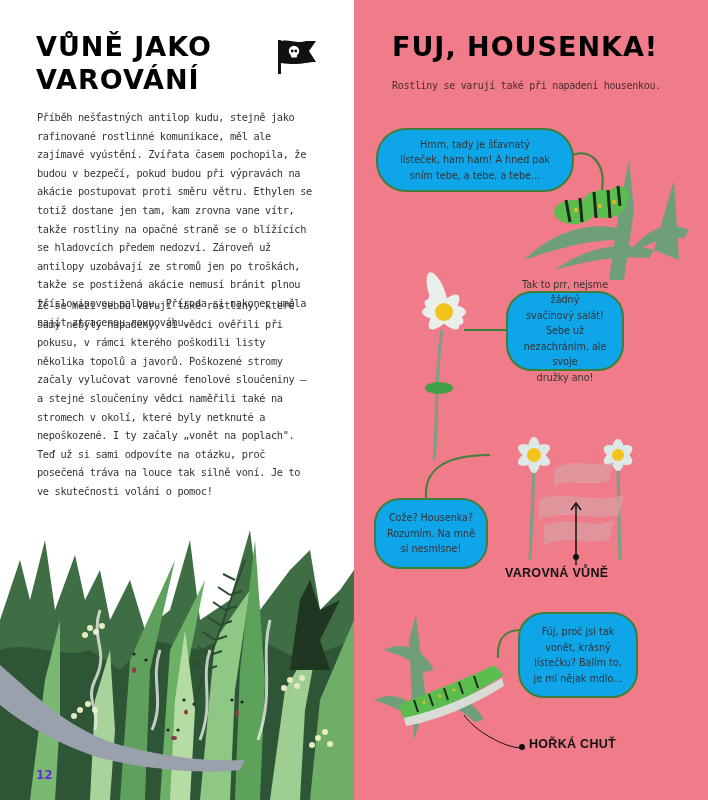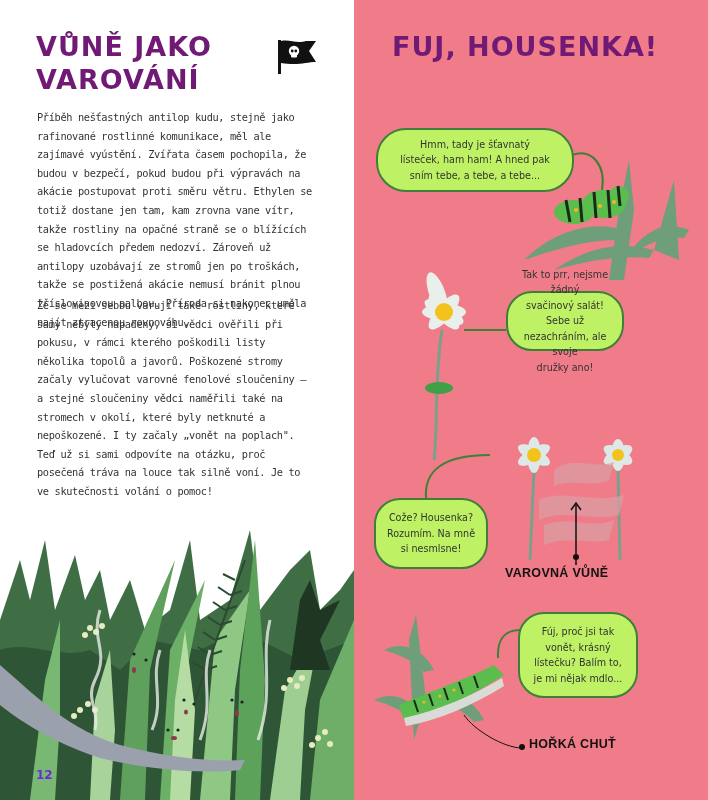--- a/index.html
+++ b/index.html
@@ -2,37 +2,37 @@
 <html><head>
 <meta charset="utf-8">
 <style>
   * { box-sizing: border-box; margin: 0; padding: 0; }
   html, body { width: 708px; height: 800px; overflow: hidden; background: #fff; }
   body { position: relative; font-family: "DejaVu Sans", sans-serif; }
 
   .page-left { position: absolute; left: 0; top: 0; width: 354px; height: 800px; background: #ffffff; overflow: hidden; }
   .page-right { position: absolute; left: 354px; top: 0; width: 354px; height: 800px; background: #f17c89; overflow: hidden; }
 
-  .title { font-family: "DejaVu Sans", sans-serif; font-weight: bold; color: #701a75; letter-spacing: 1px; }
+  .title { font-family: "DejaVu Sans", sans-serif; font-weight: bold; color: #000000; letter-spacing: 1px; }
   .left-title { position: absolute; left: 36px; top: 30px; font-size: 27px; line-height: 33px; width: 240px; }
   .flag { position: absolute; left: 276px; top: 36px; width: 42px; height: 40px; }
 
   .body-text { position: absolute; left: 37px; width: 280px; font-family: "DejaVu Sans Mono", monospace; font-size: 10.3px; line-height: 18.6px; color: #333; letter-spacing: -0.35px; }
   .para1 { top: 108px; }
   .para2 { top: 296px; }
 
   .grass { position: absolute; left: 0; top: 500px; width: 354px; height: 300px; }
   .page-number { position: absolute; left: 36px; top: 768px; font-size: 12px; font-weight: bold; color: #6d28d9; }
 
   .right-title { position: absolute; left: 38px; top: 30px; font-size: 27px; line-height: 33px; }
   .intro { position: absolute; left: 38px; top: 80px; font-family: "DejaVu Sans Mono", monospace; font-size: 10px; color: #4a2a2e; letter-spacing: -0.3px; }
 
-  .bubble { position: absolute; background: #bef264; border: 2px solid #3f7f3a; border-radius: 26px; display: flex; align-items: center; justify-content: center; text-align: center; font-family: "DejaVu Sans", sans-serif; font-size: 9.6px; line-height: 15.5px; color: #333; padding: 6px 10px; white-space: pre-line; }
+  .bubble { position: absolute; background: #0ea5e9; border: 2px solid #3f7f3a; border-radius: 26px; display: flex; align-items: center; justify-content: center; text-align: center; font-family: "DejaVu Sans", sans-serif; font-size: 9.6px; line-height: 15.5px; color: #333; padding: 6px 10px; white-space: pre-line; }
   .b1 { left: 22px; top: 128px; width: 198px; height: 64px; border-radius: 30px; }
-  .b2 { left: 152px; top: 291px; width: 118px; height: 60px; }
+  .b2 { left: 152px; top: 291px; width: 118px; height: 80px; }
   .b3 { left: 20px; top: 498px; width: 114px; height: 71px; }
   .b4 { left: 164px; top: 612px; width: 120px; height: 86px; }
 
   .label { position: absolute; font-family: Liberation Sans, sans-serif; font-weight: bold; font-size: 12.5px; color: #111; letter-spacing: 0.3px; }
   .lbl-vune { left: 151px; top: 566px; }
   .lbl-chut { left: 175px; top: 737px; }
 
   .art { position: absolute; left: 0; top: 0; width: 354px; height: 800px; pointer-events: none; }
 </style>
 </head>
@@ -118,20 +118,21 @@
       <path d="M270 120 C260 160 275 190 258 240"></path>
     </g>
 
     <path d="M0 165 C40 200 70 230 120 245 C170 258 210 262 245 260 L240 270 C200 274 150 270 100 258 C60 245 25 225 0 205 Z" fill="#9aa1ad"></path>
   </svg>
   <div class="page-number">12</div>
 </div>
 
 <div class="page-right">
   <h1 class="title right-title">FUJ, HOUSENKA!</h1>
+  <p class="intro">Rostliny se varují také při napadení housenkou.</p>
 
   <svg class="art" viewBox="0 0 354 800">
 
     <g stroke="#3f7f3a" stroke-width="2" fill="none">
       <path d="M218 155 C238 148 252 165 248 190"></path>
       <path d="M152 330 L110 330"></path>
       <path d="M72 498 C70 470 90 455 136 455"></path>
       <path d="M166 630 C150 630 143 640 144 658"></path>
     </g>
 

